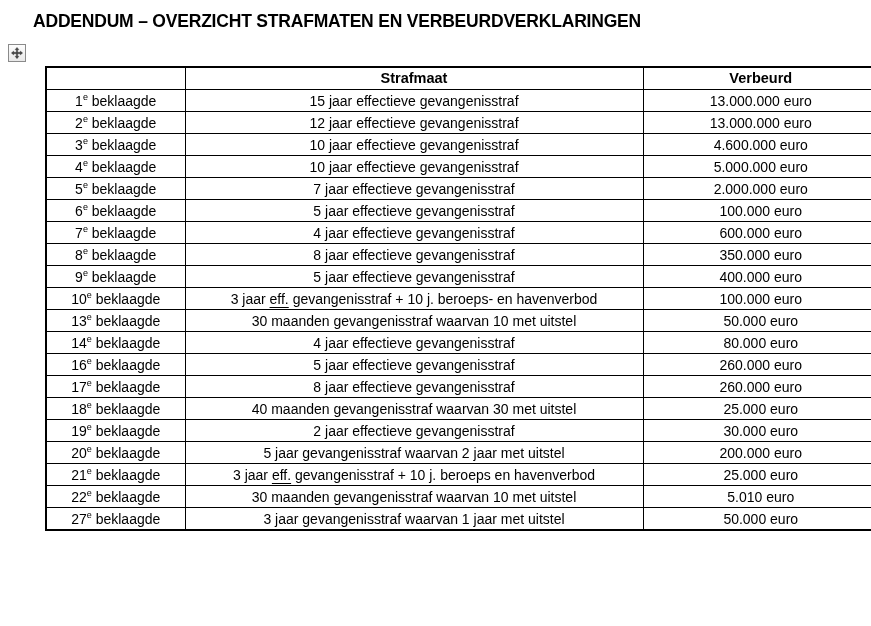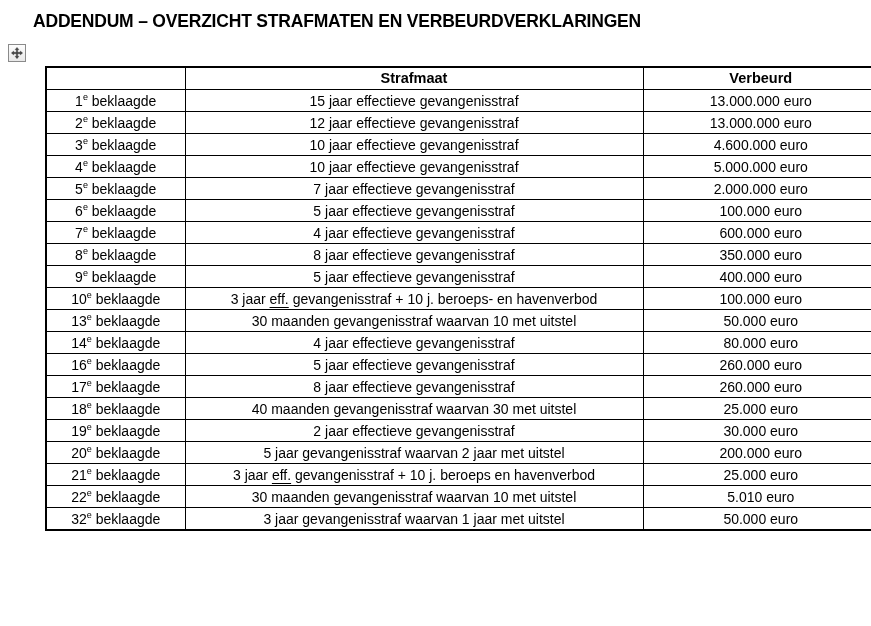--- a/index.html
+++ b/index.html
@@ -225,21 +225,21 @@
       <td>25.000 euro</td>
     </tr>
 
     <tr>
       <td><span>22</span><sup class="ord">e</sup><span> beklaagde</span></td>
       <td><span>30 maanden gevangenisstraf waarvan 10 met uitstel</span></td>
       <td>5.010 euro</td>
     </tr>
 
     <tr>
-      <td><span>32</span><sup class="ord">e</sup><span> beklaagde</span></td>
+      <td><span>27</span><sup class="ord">e</sup><span> beklaagde</span></td>
       <td><span>3 jaar gevangenisstraf waarvan 1 jaar met uitstel</span></td>
       <td>50.000 euro</td>
     </tr>
   </tbody>
   </table>
 
   <div class="resize-handle"></div>
 
 </div>
 

